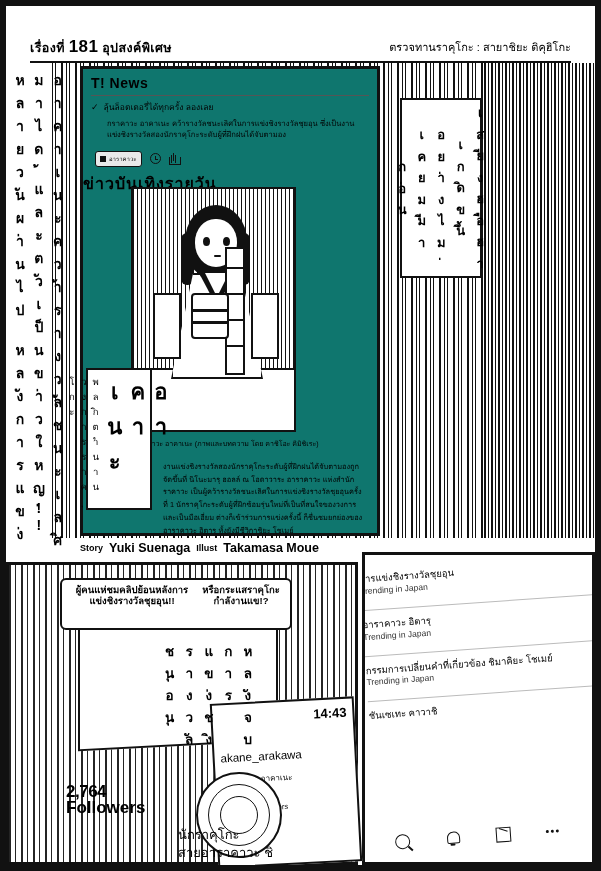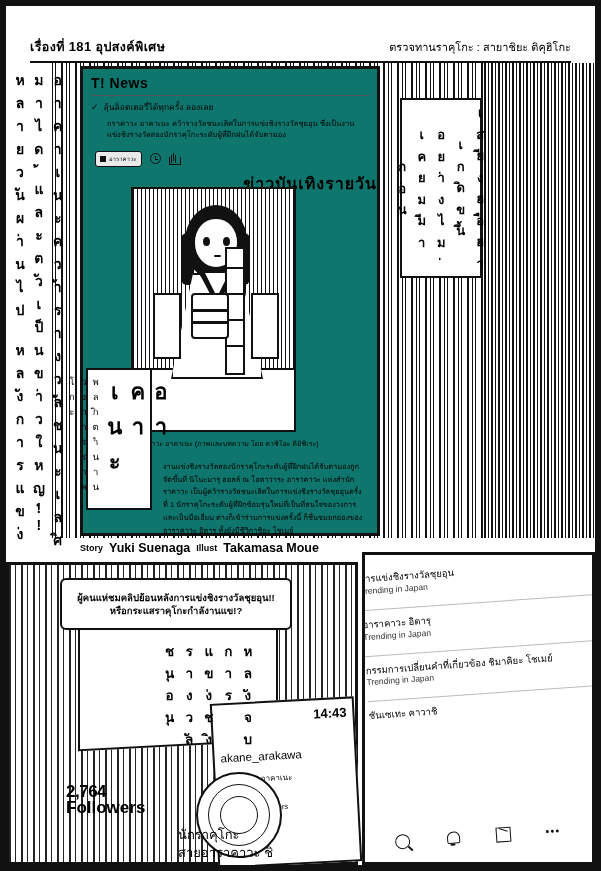--- a/index.html
+++ b/index.html
@@ -26,21 +26,21 @@
   }
 
   
   #header {
     position: absolute; left: 30px; top: 34px; width: 541px; height: 26px;
     display: flex; align-items: center; justify-content: space-between;
     font-size: 12.5px;
     z-index: 40;
   }
   #chapter-label { font-weight: bold; letter-spacing: .4px; }
-  #chapter-label .num { font-size: 13px; }
+  #chapter-label .num { font-size: 17px; }
   #credit-label { font-size: 11px; }
   .header-rule {
     position: absolute; left: 30px; top: 61px; width: 541px; height: 2px;
     background: #111; z-index: 40;
   }
 
   
   .vlines {
     position: absolute;
     background-image: repeating-linear-gradient(
@@ -135,21 +135,21 @@
     border: 1.3px solid #111; border-top: none;
   }
   .ico-share:after {
     content: ""; position: absolute; left: 4px; top: 0; width: 1.4px; height: 8px;
     background: #111;
     box-shadow: -2px 2px 0 0 #111, 2px 2px 0 0 #111;
   }
 
   
   #news-headline {
-    text-align: right; font-size: 16px; font-weight: bold;
+    text-align: left; font-size: 16px; font-weight: bold;
     letter-spacing: 1px; margin-top: 4px;
   }
 
   
   #photo {
     position: absolute; left: 48px; top: 118px; width: 165px; height: 245px;
     border: 2px solid #111; background: #fff; overflow: hidden;
   }
   #photo .bg {
     position: absolute; inset: 0;
@@ -264,21 +264,21 @@
   #bl-white {
     position: absolute; left: 78px; top: 616px; width: 200px; height: 130px;
     background: #fff; border: 2px solid #111; z-index: 22;
     transform: skewY(-3deg);
   }
   #speech-balloon {
     position: absolute; left: 60px; top: 578px; width: 232px; height: 52px;
     background: #fff; border: 2.5px solid #111; border-radius: 6px;
     z-index: 26; padding: 4px 6px;
     text-align: center;
-    display: flex; flex-direction: column; justify-content: center; gap: 2px;
+    display: flex; flex-direction: row; justify-content: center; gap: 2px;
   }
   #speech-balloon .l1 { font-size: 9.5px; font-weight: bold; line-height: 1.2; }
   #speech-balloon .l2 { font-size: 9.5px; font-weight: bold; line-height: 1.2; }
   #bl-vtext {
     position: absolute; left: 168px; top: 640px; width: 80px; height: 130px;
     z-index: 28; display: flex; justify-content: center;
   }
   #bl-vtext .t {
     writing-mode: vertical-rl; text-orientation: upright;
     font-size: 13.5px; font-weight: bold; line-height: 1.45; white-space: pre-line;

